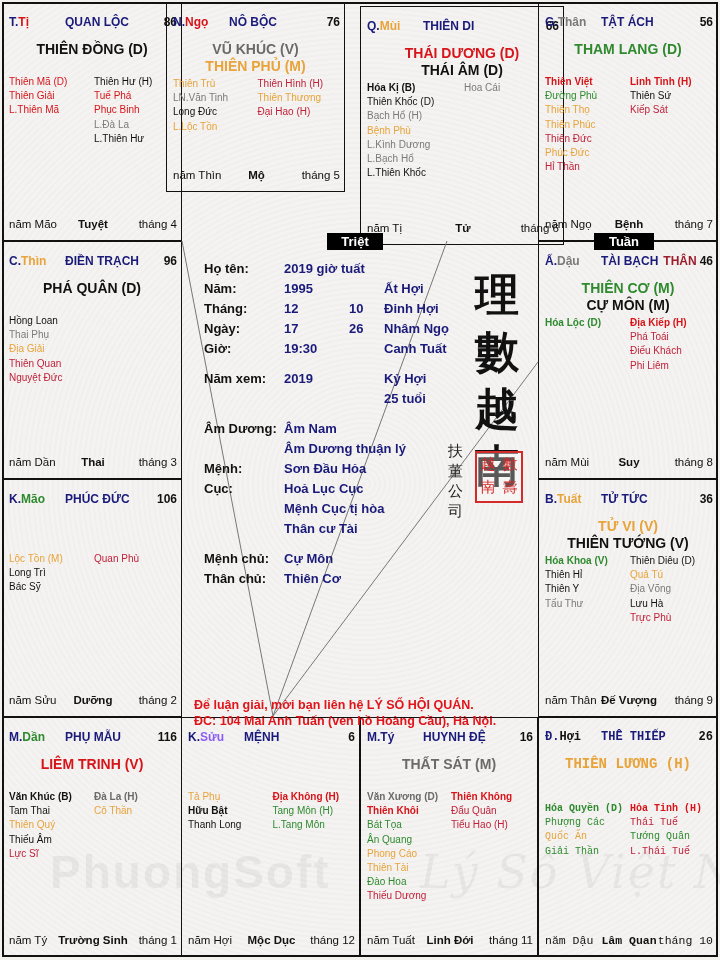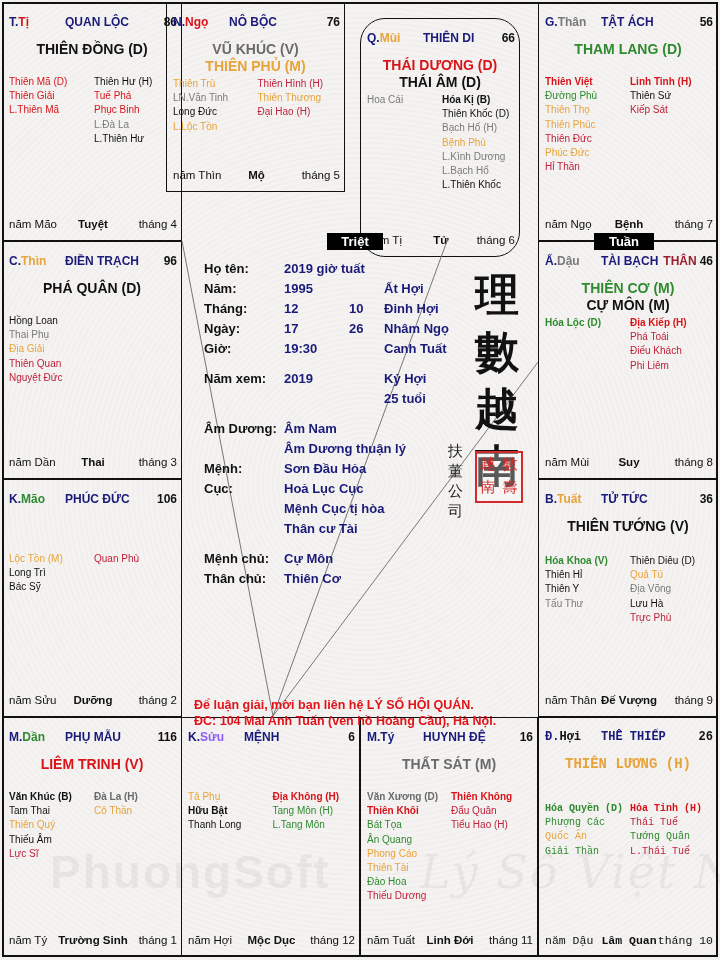--- a/index.html
+++ b/index.html
@@ -106,43 +106,43 @@
           <div class="" style="color:#e8a33a">Thiên Thương</div>
           <div class="" style="color:#c0213a">Đại Hao (H)</div>
         </div>
       </div>
       <div class="ftr">
     <span class="yr">năm Thìn</span>
     <span class="stage">Mộ</span>
     <span class="mo">tháng 5</span>
   </div>
     </div>
-    <div class="cell" style="left: 360px; top: 18px; width: 160px; height: 239px; border-radius: 25px;">
+    <div class="cell" style="left: 360px; top: 6px; width: 204px; height: 239px;">
       <div class="hdr">
     <span class="branch"><span class="stem">Q.</span><span style="color:#e8a33a">Mùi</span></span>
     <span class="palace">THIÊN DI</span>
     <span class="num"><span>66</span></span>
   </div>
       <div class="main-stars">
         <div style="color:#d7141a">THÁI DƯƠNG (D)</div>
         <div style="color:#111111">THÁI ÂM (D)</div>
       </div>
       <div class="cols" style="top:74px">
-        <div class="col">
-          <div class="" style="color:#7a7a7a">Hoa Cái</div>
-        </div>
         <div class="col">
           <div class="b" style="color:#111111">Hóa Kị (B)</div>
           <div class="" style="color:#111111">Thiên Khốc (D)</div>
           <div class="" style="color:#7a7a7a">Bạch Hổ (H)</div>
           <div class="" style="color:#e8a33a">Bệnh Phù</div>
           <div class="" style="color:#7a7a7a">L.Kình Dương</div>
           <div class="" style="color:#7a7a7a">L.Bạch Hổ</div>
           <div class="" style="color:#111111">L.Thiên Khốc</div>
         </div>
+        <div class="col">
+          <div class="" style="color:#7a7a7a">Hoa Cái</div>
+        </div>
       </div>
       <div class="ftr">
     <span class="yr">năm Tị</span>
     <span class="stage">Tử</span>
     <span class="mo">tháng 6</span>
   </div>
     </div>
     <div class="cell" style="left: 538px; top: 2px; width: 180px; height: 239px;">
       <div class="hdr">
     <span class="branch"><span class="stem">G.</span><span style="color:#7a7a7a">Thân</span></span>
@@ -248,20 +248,21 @@
     <span class="mo">tháng 2</span>
   </div>
     </div>
     <div class="cell" style="left: 538px; top: 479px; width: 180px; height: 238px;">
       <div class="hdr">
     <span class="branch"><span class="stem">B.</span><span style="color:#e8a33a">Tuất</span></span>
     <span class="palace">TỬ TỨC</span>
     <span class="num"><span>36</span></span>
   </div>
       <div class="main-stars">
+        <div style="color:#e8a33a">TỬ VI (V)</div>
         <div style="color:#111111">THIÊN TƯỚNG (V)</div>
       </div>
       <div class="cols" style="top:74px">
         <div class="col">
           <div class="b" style="color:#2f8a2f">Hóa Khoa (V)</div>
           <div class="" style="color:#111111">Thiên Hỉ</div>
           <div class="" style="color:#111111">Thiên Y</div>
           <div class="" style="color:#7a7a7a">Tấu Thư</div>
         </div>
         <div class="col">

